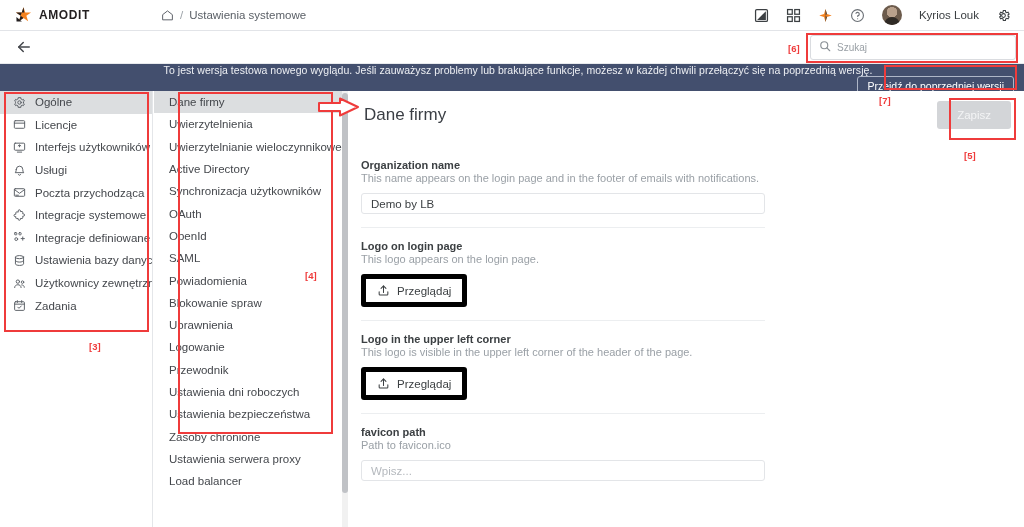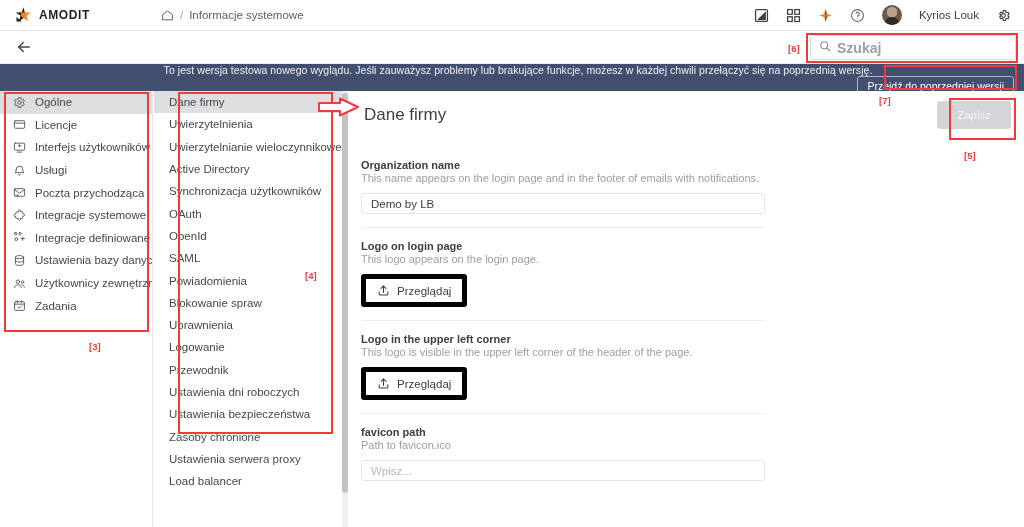--- a/index.html
+++ b/index.html
@@ -45,22 +45,22 @@
     background: #ffffff; border-bottom: 1px solid #e8eaed;
     display: flex; align-items: center;
   }
   .back-btn { margin-left: 15px; width: 18px; height: 18px; cursor: pointer; display:block; }
   .search-box {
     position: absolute; right: 8px; top: 4px; width: 206px; height: 25px;
     border: 1px solid #dadce0; border-radius: 3px; background: #fff;
     display: flex; align-items: center; padding: 0 8px; gap: 6px;
   }
   .search-box input {
-    border: none; outline: none; font-size: 14px; font-family: inherit;
-    color: #3c4043; background: transparent; width: 100%; padding: 0; font-weight: bold;
+    border: none; outline: none; font-size: 10px; font-family: inherit;
+    color: #3c4043; background: transparent; width: 100%; padding: 0;
   }
   .search-box input::placeholder { color: #9aa0a6; }
 
   
   .banner {
     position: absolute; left: 0; top: 64px; width: 1024px; height: 27px;
     background: #434f6e; display: flex; align-items: center; flex-direction: column;
   }
   .banner-text { color: #eef0f4; font-size: 10.5px; margin-left: 12px; letter-spacing: 0.05px; }
   .banner-btn {
@@ -151,21 +151,21 @@
       </span>
       <span class="logo-text">AMODIT</span>
     </div>
     <div class="crumb">
       <span>
         <svg class="home-ico" viewBox="0 0 24 24" fill="none" stroke="#5b6067" stroke-width="1.8">
           <path d="M3 10.5 L12 3.5 L21 10.5 V20 H3 Z"></path>
         </svg>
       </span>
       <span class="crumb-sep">/</span>
-      <span>Informacje systemowe</span>
+      <span>Ustawienia systemowe</span>
     </div>
     <div class="topbar-right">
       <span>
         <svg class="hdr-ico" viewBox="0 0 24 24">
             <rect x="2.5" y="2.5" width="19" height="19" rx="2" fill="none" stroke="#3c4043" stroke-width="2"></rect>
             <path d="M5 19 L19 5 L19 19 Z" fill="#3c4043"></path>
           </svg>
       </span>
       <span>
         <svg class="hdr-ico" viewBox="0 0 24 24" fill="none" stroke="#3c4043" stroke-width="2">

